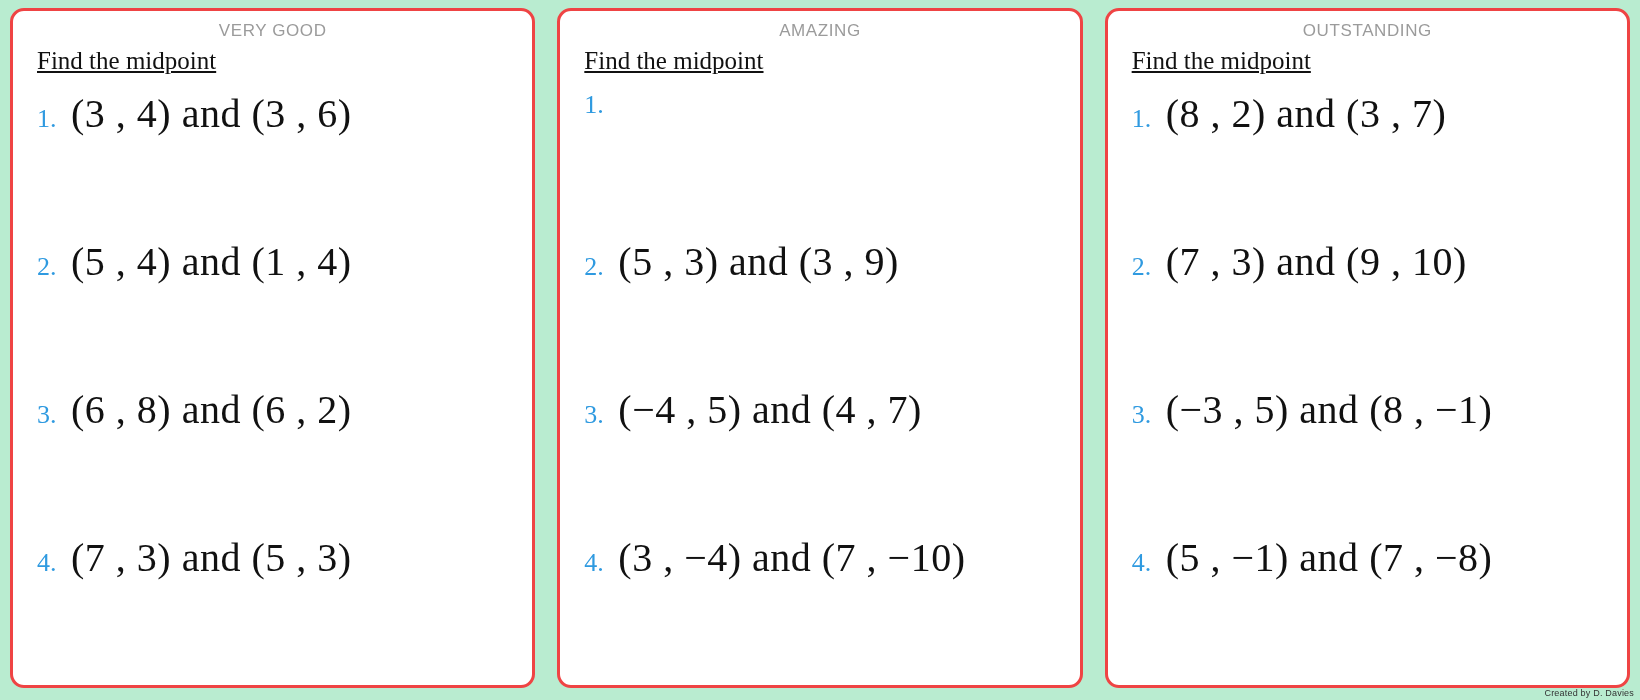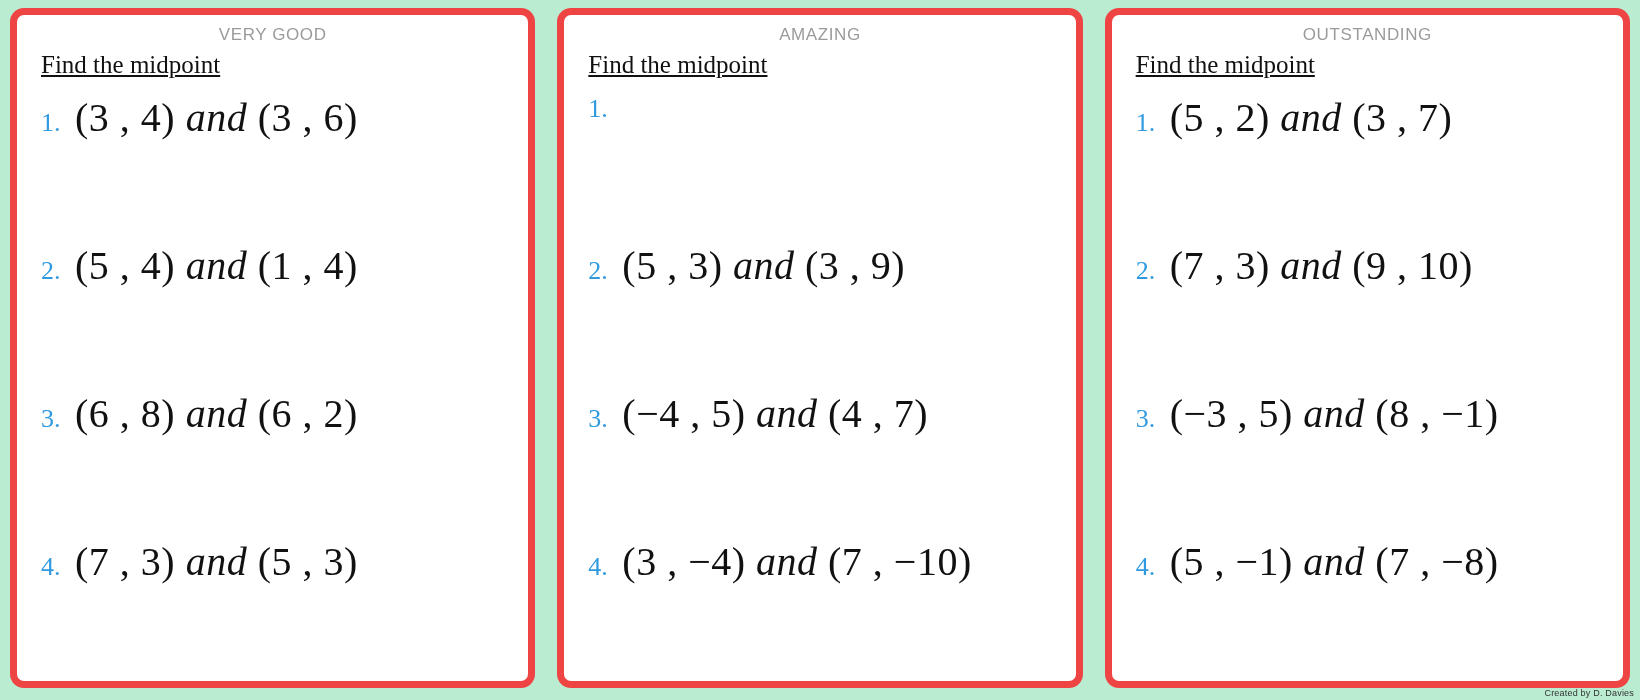--- a/index.html
+++ b/index.html
@@ -20,21 +20,21 @@
     box-sizing: border-box;
     padding: 8px 10px 12px 10px;
     display: flex;
     gap: 22px;
     justify-content: space-between;
   }
   .card {
     position: relative;
     flex: 1 1 0;
     background: #ffffff;
-    border: 7px solid #ef4444;
+    border: 3px solid #ef4444;
     border-radius: 14px;
     box-sizing: border-box;
     padding: 4px 18px 10px 18px;
     overflow: hidden;
   }
   .card-level {
     text-align: center;
     font-family: "Liberation Sans", sans-serif;
     font-size: 17px;
     letter-spacing: 0.6px;
@@ -73,21 +73,20 @@
     box-sizing: border-box;
   }
   .q-text {
     font-family: "Liberation Serif", serif;
     font-size: 40px;
     color: #111111;
     white-space: nowrap;
     letter-spacing: 0.5px;
   }
   .q-text .it {
-    font-style: italic;
   }
   .credit {
     position: absolute;
     right: 6px;
     bottom: 2px;
     font-family: Liberation Sans, sans-serif;
     font-size: 9px;
     color: #333333;
     letter-spacing: 0.2px;
   }
@@ -141,21 +140,21 @@
       </li>
     </ul>
   </div>
 
   <div class="card">
     <div class="card-level">OUTSTANDING</div>
     <div class="card-title">Find the midpoint</div>
     <ul class="q-list">
       <li class="q-item">
         <span class="q-num">1.</span>
-        <span class="q-text"><span>(5 , 2) </span><span class="it">and</span><span> (3 , 7)</span></span>
+        <span class="q-text"><span>(8 , 2) </span><span class="it">and</span><span> (3 , 7)</span></span>
       </li>
       <li class="q-item">
         <span class="q-num">2.</span>
         <span class="q-text"><span>(7 , 3) </span><span class="it">and</span><span> (9 , 10)</span></span>
       </li>
       <li class="q-item">
         <span class="q-num">3.</span>
         <span class="q-text"><span>(−3 , 5) </span><span class="it">and</span><span> (8 , −1)</span></span>
       </li>
       <li class="q-item">

